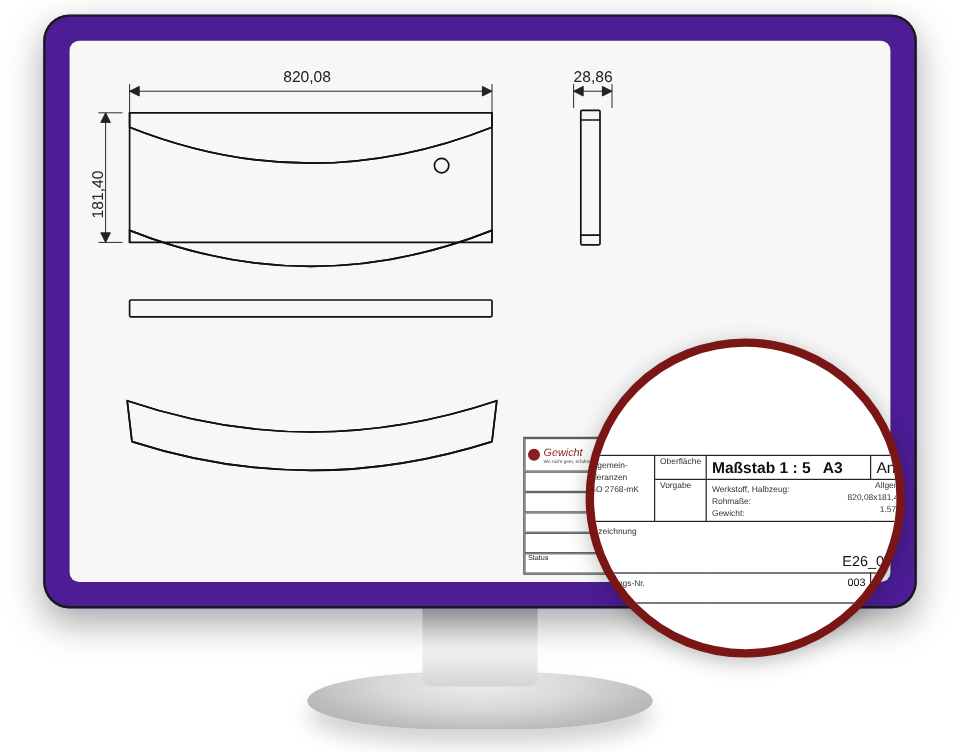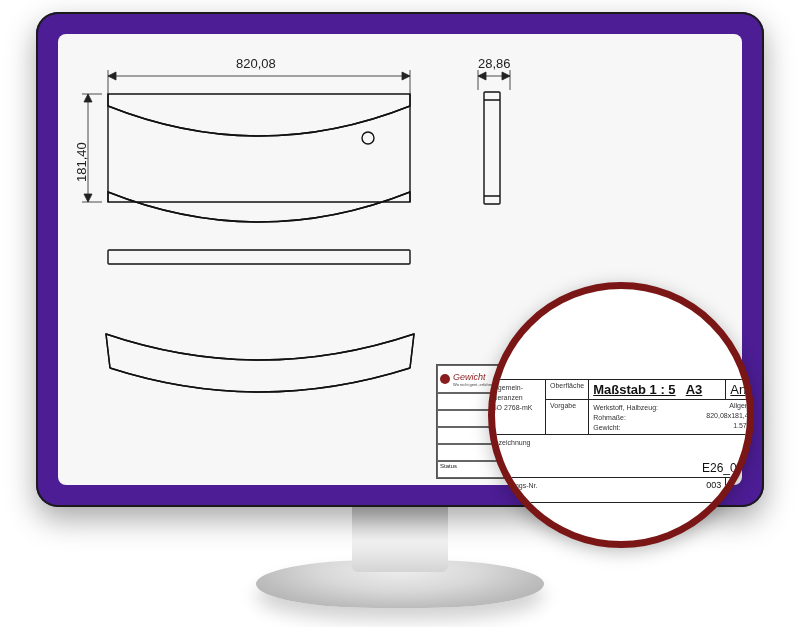--- a/index.html
+++ b/index.html
@@ -93,21 +93,21 @@
     width: 280px;
     font-size: 9px; color:#111;
   }
   .mag-inner table { border-collapse: collapse; width: 100%; }
   .mag-inner td, .mag-inner th {
     border: 1px solid #222;
     padding: 2px 4px;
     vertical-align: top;
     font-weight: normal;
   }
-  .mag-big { font-size: 13px; font-weight: 600; text-decoration: underline; }
+  .mag-big { font-size: 13px; font-weight: 600; }
   .mag-small { font-size: 7px; color:#333; }
   svg .mid  { stroke:#111; stroke-width:1.4; fill:none; }
   svg .dim  { stroke:#222; stroke-width:.8; fill:none; }
   svg .arrow { fill:#222; }
 </style>
 </head>
 <body>
 
 <div class="base"></div>
 <div class="neck"></div>

